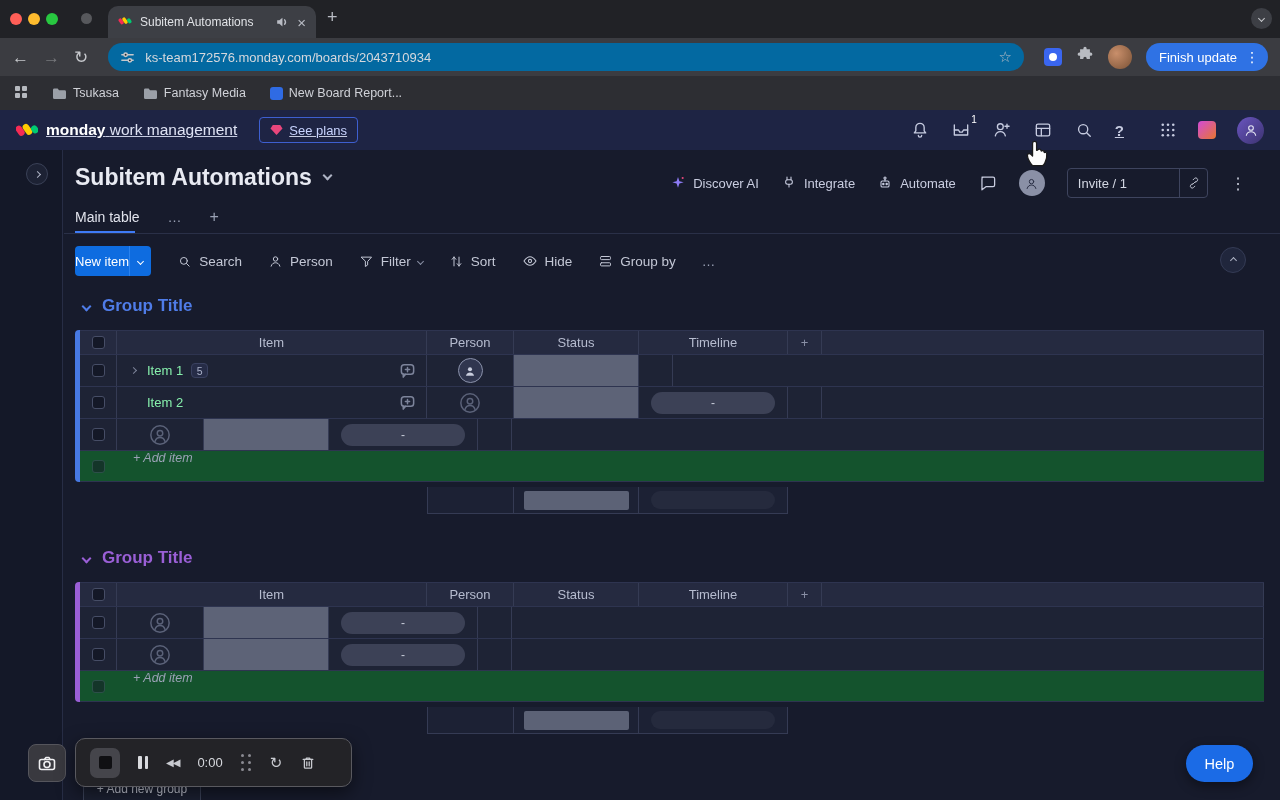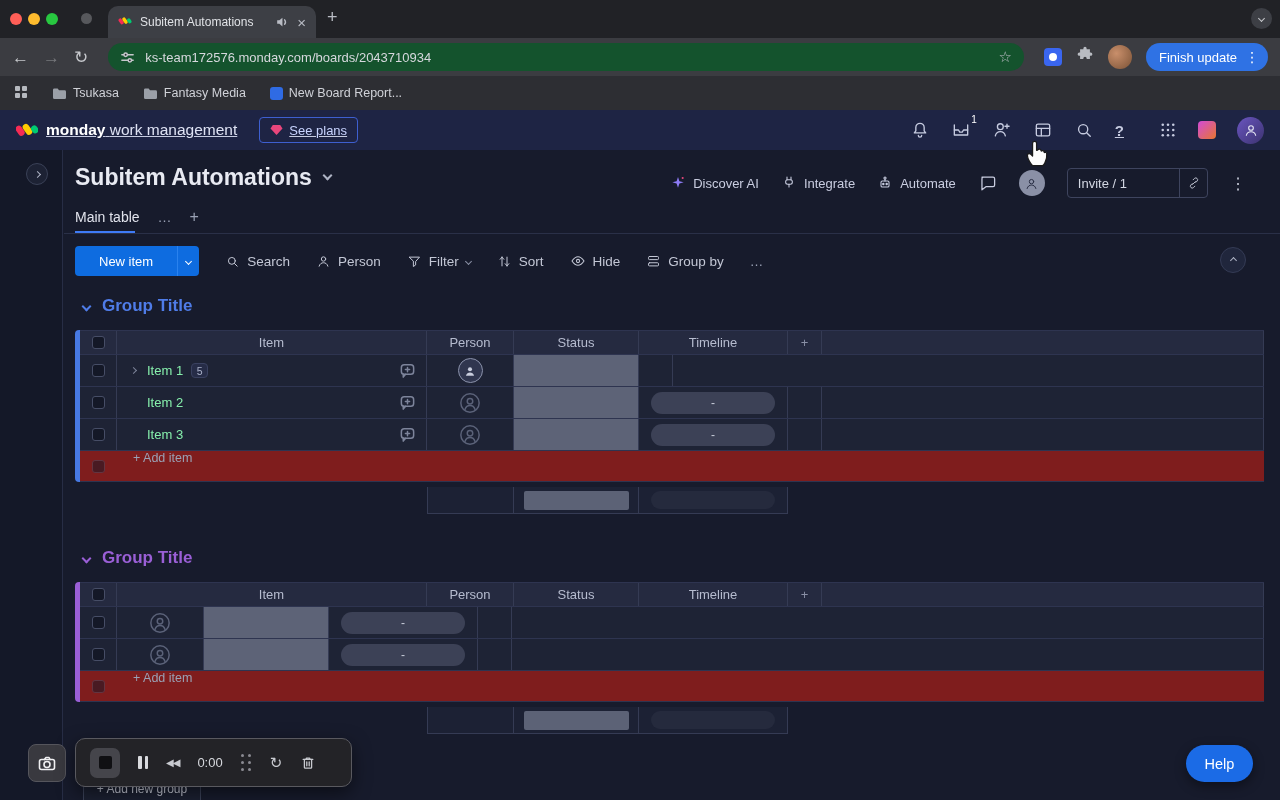--- a/index.html
+++ b/index.html
@@ -24,21 +24,21 @@
   #tab .ttl { flex:1; font-size:12px; color:#e0e2e6; white-space:nowrap; overflow:hidden; }
   #tab .ticn { color:#b9bcc4; display:flex; align-items:center; }
   #newtab { position:absolute; left:327px; top:7px; font-size:18px; color:#b9bcc4; }
   #cornerchev { position:absolute; right:8px; top:8px; width:21px; height:21px; border-radius:50%;
     background:#3d3f45; color:#c6c8cc; display:flex; align-items:center; justify-content:center; }
 
   #btoolbar { position:absolute; left:0; top:38px; width:1280px; height:38px; background:#3b3c41;
     display:flex; align-items:center; padding:0 12px; gap:14px; color:#c6c8cc; }
   .navg { font-size:17px; line-height:1; }
   .navg.dis { color:#77787c; }
-  #urlbar { flex:1; height:28px; background:#14532d; border-radius:14px; display:flex;
+  #urlbar { flex:1; height:28px; background:#0369a1; border-radius:14px; display:flex;
     align-items:center; padding:0 12px; gap:10px; margin:0 6px; }
   #urlbar .url { flex:1; font-size:13px; color:#d6d8dd; white-space:nowrap; overflow:hidden; }
   #urlbar .star { font-size:15px; color:#b9bcc4; }
   #extblue { width:18px; height:18px; border-radius:4px; background:#3a66f0; position:relative; }
   #extblue::after { content:""; position:absolute; left:5px; top:5px; width:8px; height:8px;
     border-radius:50%; background:#fff; }
   #bravatar { width:24px; height:24px; border-radius:50%;
     background:radial-gradient(circle at 35% 35%, #c98f6b, #7a5236); }
   #updatebtn { height:28px; background:#2f72e4; border-radius:14px; color:#fff; font-size:13px;
     display:flex; align-items:center; gap:8px; padding:0 9px 0 13px; white-space:nowrap; }
@@ -83,50 +83,50 @@
   .hact { display:flex; align-items:center; gap:7px; white-space:nowrap; }
   #hdravatar { width:26px; height:26px; border-radius:50%; background:#8a90a6; color:#2a2f45;
     display:flex; align-items:center; justify-content:center; }
   #invitegrp { display:flex; height:30px; border:1px solid #3e445e; border-radius:4px; align-items:stretch;gap:42px; }
   #invitegrp .ilabel { display:flex; align-items:center; padding:0 10px; color:#d3d7e3; font-size:13px; }
   #invitegrp .ilink { display:flex; align-items:center; justify-content:center; width:28px;
     border-left:1px solid #3e445e; color:#c3c7d5; }
   .kebab { font-size:16px; color:#c3c7d5; }
 
   #viewtabs { position:absolute; left:75px; top:54px; height:26px; display:flex;
-    align-items:center; gap:18px; color:#e1e3ec; font-size:14px; }
+    align-items:center; gap:28px; color:#e1e3ec; font-size:14px; }
   #tabunderline { position:absolute; left:75px; top:81px; width:60px; height:2px; background:#3f7bf6; }
   #hdrdivider { position:absolute; left:64px; top:83px; right:0; border-top:1px solid #2a3048; }
 
   #boardtools { position:absolute; left:75px; top:95px; height:32px; display:flex;
     align-items:center; gap:26px; color:#c3c7d5; font-size:13.5px; }
   #newitem { display:flex; align-items:stretch; height:30px; background:#0e6ce0; border-radius:4px;
     color:#fff; overflow:hidden; }
-  #newitem .nl { display:flex; align-items:center; padding:0 24px; font-size:13px; }
+  #newitem .nl { display:flex; align-items:center; padding:0 0; font-size:13px; }
   #newitem .nc { display:flex; align-items:center; padding:0 8px; border-left:1px solid #2a82ee; }
   .tool { display:flex; align-items:center; gap:7px; white-space:nowrap; }
   #collapsebtn { position:absolute; right:34px; top:97px; width:26px; height:26px; border-radius:50%;
     background:#20263c; border:1px solid #343b55; color:#aeb3c4;
     display:flex; align-items:center; justify-content:center; }
 
   .ghdr { position:absolute; left:83px; display:flex; align-items:center; gap:12px;
     font-size:17px; font-weight:600; }
   .g1 { color:#4f7ce8; }
   .g2 { color:#9a5fd6; }
 
   
   .mtable { position:absolute; left:75px; width:1189px; }
   .accent { position:absolute; left:0; top:0; bottom:0; width:5px; border-radius:4px 0 0 4px; }
   .acc1 { background:#4779e3; }
   .acc2 { background:#9a5fd6; }
   .trow { display:flex; margin-left:5px; height:32px; background:#1e2335;
     border-bottom:1px solid #2e3450; }
   .trow.hdr { height:25px; background:#252a40; border-top:1px solid #2e3450;
     color:#b6bccf; font-size:13px; }
-  .trow.addrow { height:31px; background:#7f1d1d; }
+  .trow.addrow { height:31px; background:#14532d;font-style:italic; }
   .cell { display:flex; align-items:center; border-right:1px solid #353b54; height:100%; }
   .c-check { width:37px; justify-content:center; }
   .c-item { width:310px; padding:0 10px 0 14px; }
   .c-person { width:87px; justify-content:center; }
   .c-status { width:125px; justify-content:center; }
   .c-timeline { width:149px; justify-content:center; }
   .c-plus { width:34px; justify-content:center; color:#8a90a6; }
   .c-fill { flex:1; border-right:1px solid #353b54; }
   .hdr .cell { justify-content:center; padding:0; }
   .cb { width:13px; height:13px; border:1px solid #464d66; border-radius:3px; background:#141827; }
@@ -558,32 +558,20 @@
           </div>
       </div>
       <div class="cell c-plus"></div>
       <div class="cell c-fill"></div>
     </div>
 
     <div class="trow">
       <div class="cell c-check">
           <span class="cb"></span>
         </div>
-      <div class="cell c-item">
-        <span class="exp"></span>
-        <span class="iname">Item 3</span>
-        <span class="spacer"></span>
-        <span class="bubble">
-          <svg class="ic" width="17" height="17" viewBox="0 0 18 18">
-            <rect x="2.5" y="3" width="13" height="10" rx="3"></rect>
-            <path d="M7 13 l-2.5 3 v-3"></path>
-            <path d="M9 5.8 v4.4 M6.8 8 h4.4"></path>
-          </svg>
-        </span>
-      </div>
       <div class="cell c-person">
         <span class="pavatar">
           <svg class="ic" width="22" height="22" viewBox="0 0 24 24">
             <circle cx="12" cy="12" r="10"></circle>
             <circle cx="12" cy="10" r="3"></circle>
             <path d="M6.5 19 c1-3 3.2-4.2 5.5-4.2 s4.5 1.2 5.5 4.2"></path>
           </svg>
         </span>
       </div>
       <div class="cell c-status filled"></div>

